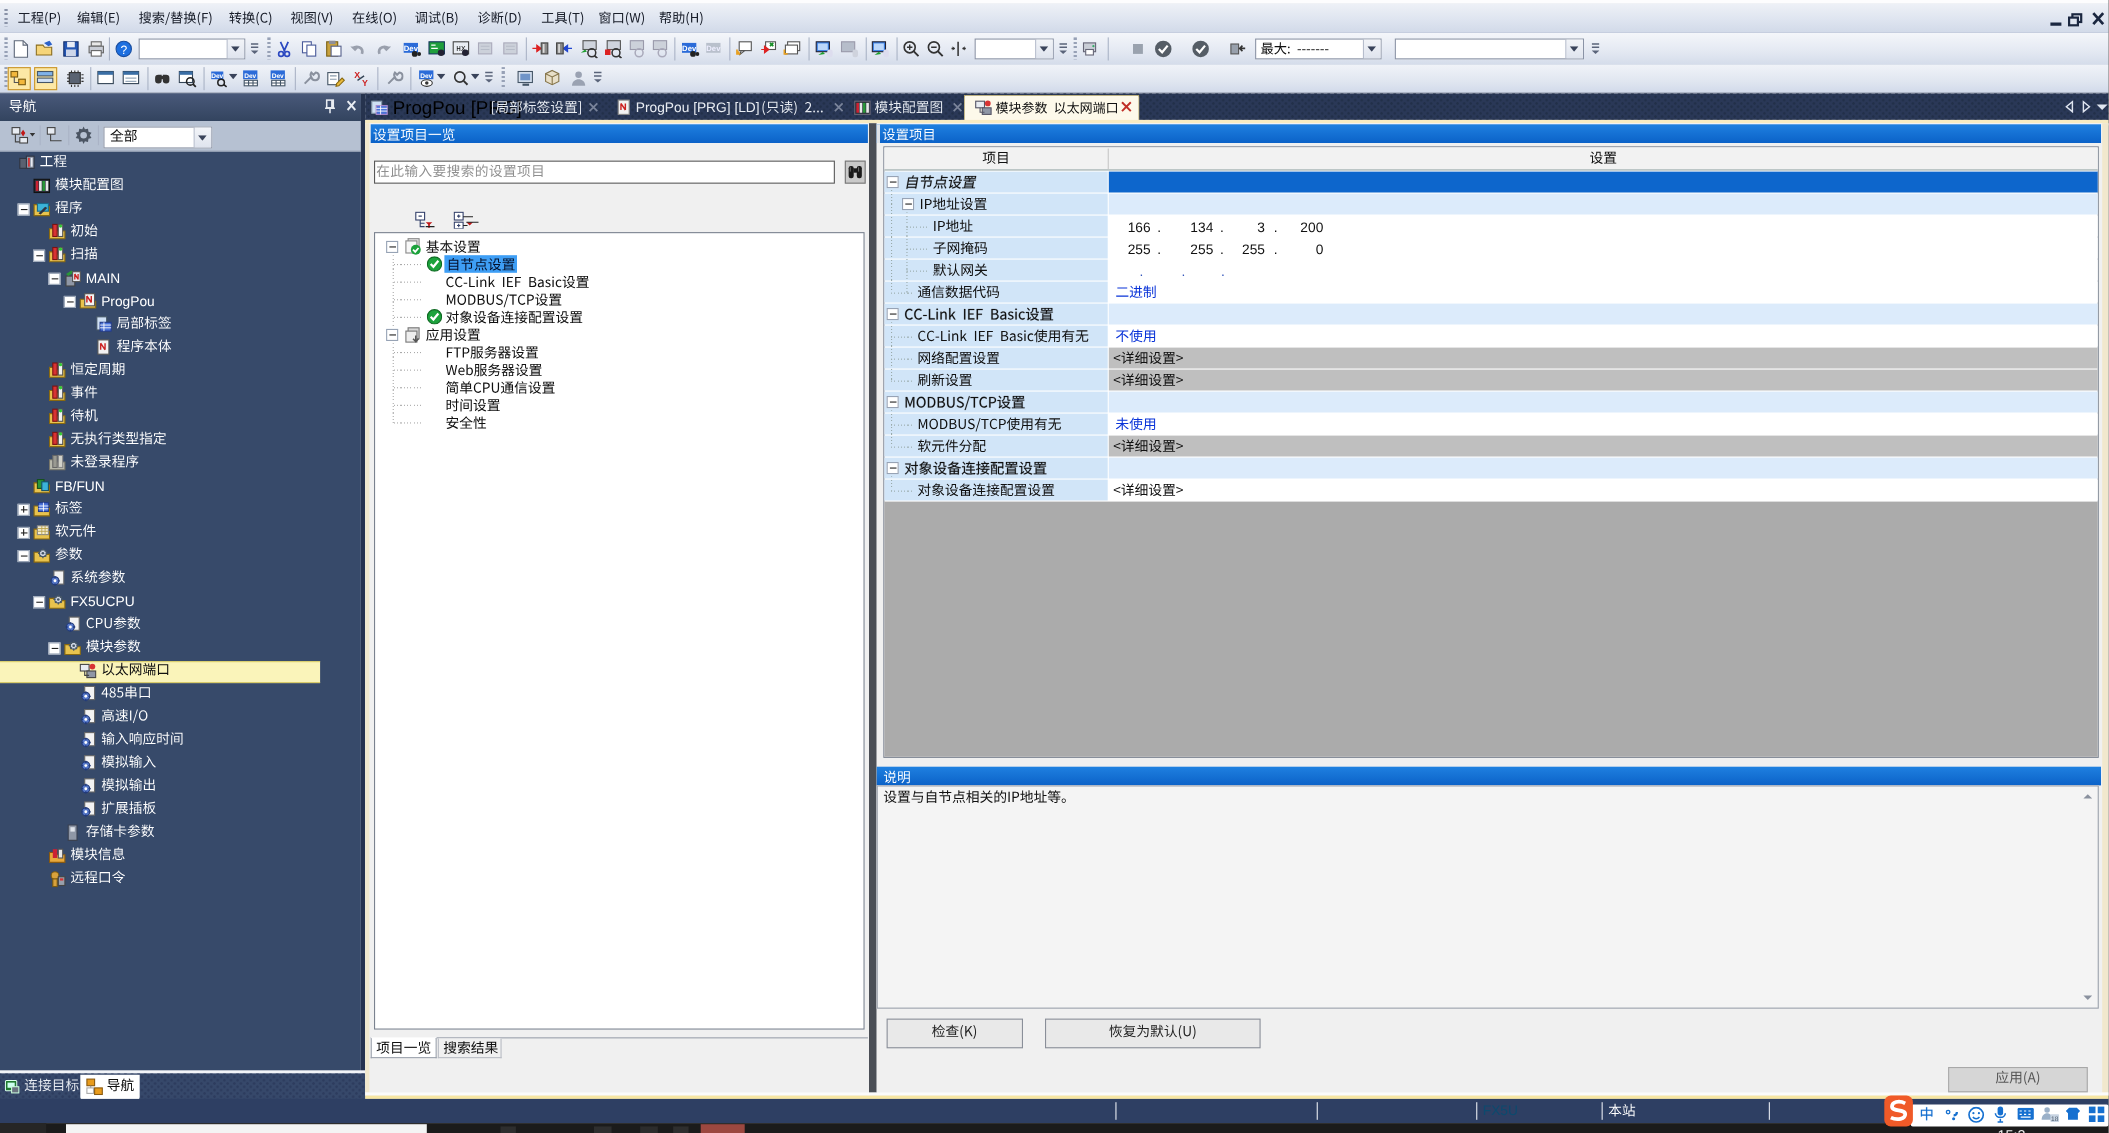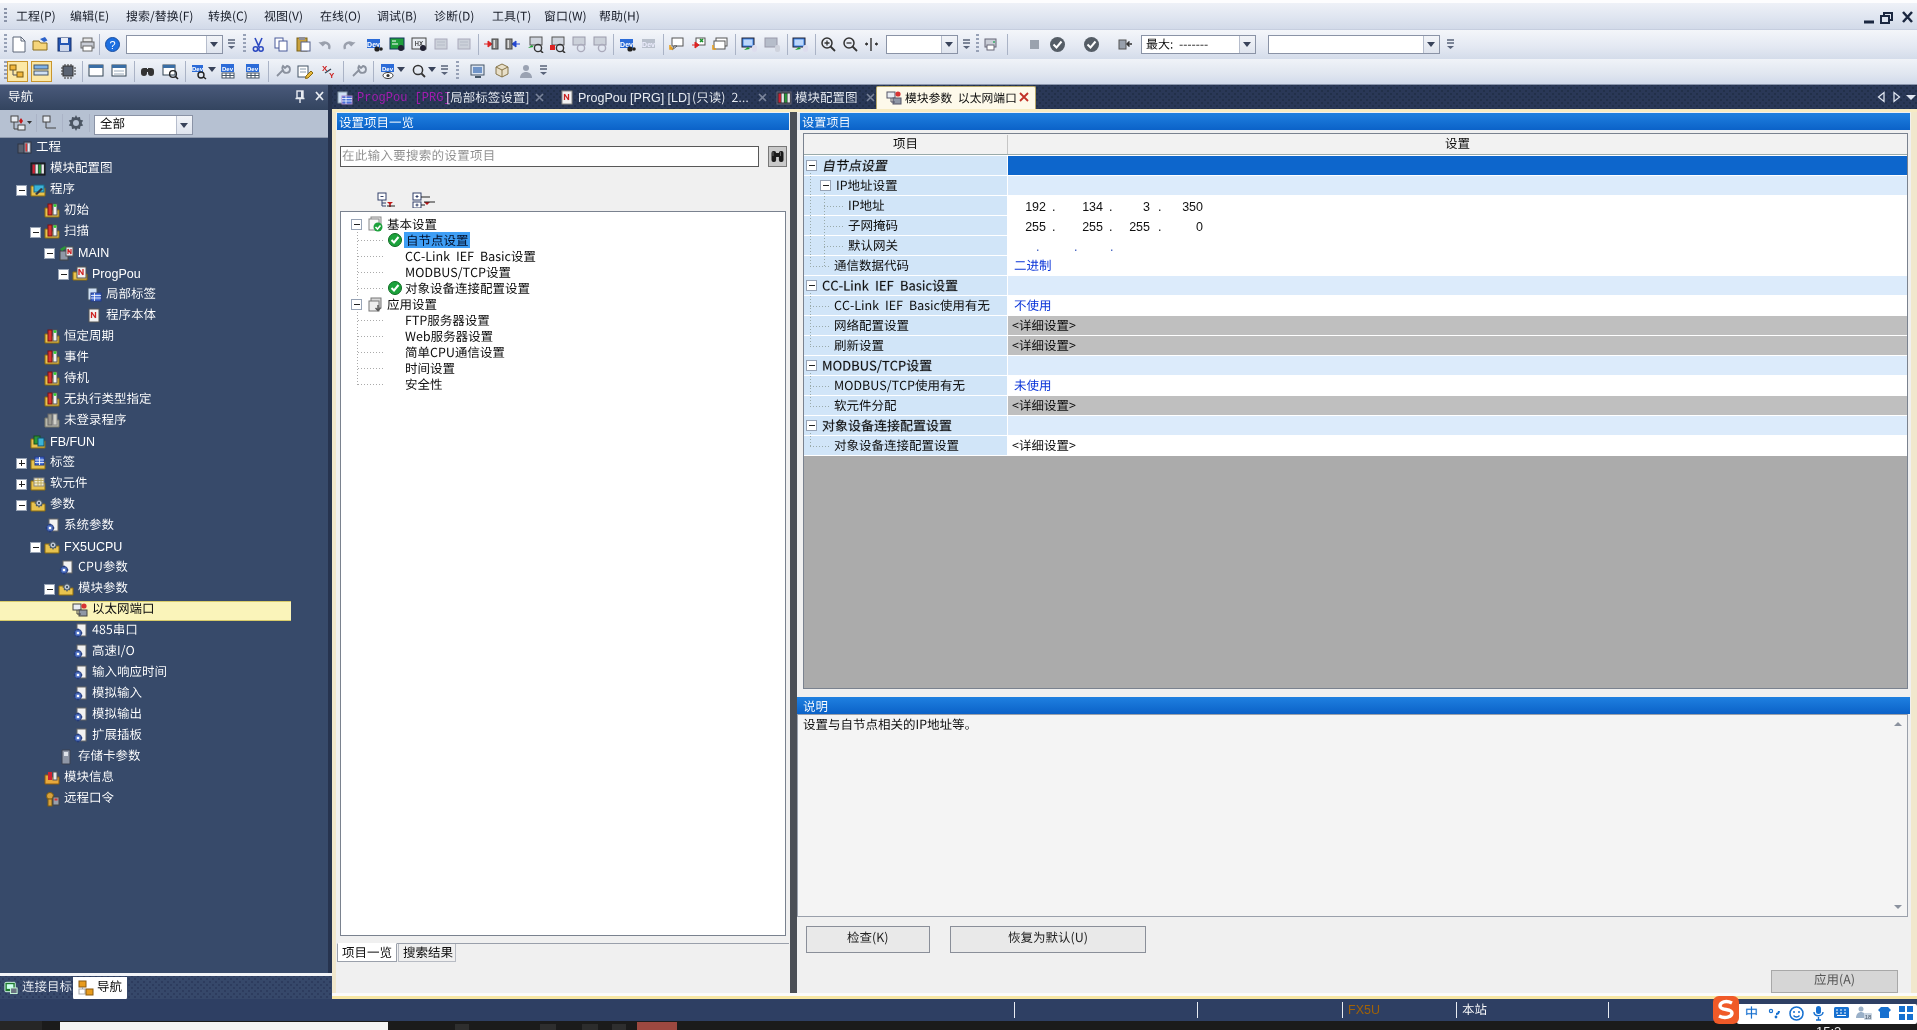--- a/index.html
+++ b/index.html
@@ -1162,21 +1162,21 @@
         <use href="#c5bfc" x="0"></use>
         <use href="#c822a" x="1000"></use>
       </g>
     </svg>
     <div style="position:absolute;left:332px;top:85px;width:1585px;height:23.5px;background:#2a3857;background-image:radial-gradient(#223049 1px,transparent 1.3px),radial-gradient(#223049 1px,transparent 1.3px);background-size:6px 6px;background-position:0 0,3px 3px;"></div>
     <svg style="position:absolute;left:337px;top:90px" width="16" height="16" viewBox="0 0 16 16">
       <rect x="1" y="2" width="9" height="11" fill="#cfe0f4" stroke="#89a"></rect>
       <rect x="5" y="6" width="10" height="8" fill="#4a72d8" stroke="#a8c"></rect>
       <path d="M5 8.5h10M5 11h10M9 6v8" stroke="#fff" stroke-width="0.8"></path>
     </svg>
-    <div style="position:absolute;left:357px;top:91px;font-size:12px;color:#a21caf;font-family:Liberation Mono, monospace;white-space:pre;line-height:15px;">ProgPou [PRG] </div>
+    <div style="position:absolute;left:357px;top:91px;font-size:17px;color:#000000;font-family:Liberation Sans, sans-serif;white-space:pre;line-height:15px;">ProgPou [PRG] </div>
     <svg style="position:absolute;left:446.0px;top:91.0px;overflow:visible" width="83.5" height="15.0" viewBox="0 -880 6676 1200">
       <g fill="#e8ecf2">
         <use href="#c5b" x="0"></use>
         <use href="#c5c40" x="338"></use>
         <use href="#c90e8" x="1338"></use>
         <use href="#c6807" x="2338"></use>
         <use href="#c7b7e" x="3338"></use>
         <use href="#c8bbe" x="4338"></use>
         <use href="#c7f6e" x="5338"></use>
         <use href="#c5d" x="6338"></use>
@@ -1555,27 +1555,27 @@
     <div style="position:absolute;left:804px;top:196px;width:203px;height:19px;background:#d1e5f8;"></div>
     <div style="position:absolute;left:1008px;top:196px;width:899px;height:19px;background:#fff;"></div>
     <svg style="position:absolute;left:848.0px;top:199.0px;overflow:visible" width="36.6" height="15.0" viewBox="0 -880 2926 1200">
       <g fill="#111">
         <use href="#c49" x="0"></use>
         <use href="#c50" x="293"></use>
         <use href="#c5730" x="926"></use>
         <use href="#c5740" x="1926"></use>
       </g>
     </svg>
-    <div style="position:absolute;left:1046px;top:199.5px;font-size:12.5px;color:#111;font-family:'Liberation Sans', sans-serif;white-space:pre;line-height:15px;transform:translateX(-100%);">192</div>
+    <div style="position:absolute;left:1046px;top:199.5px;font-size:12.5px;color:#111;font-family:'Liberation Sans', sans-serif;white-space:pre;line-height:15px;transform:translateX(-100%);">166</div>
     <div style="position:absolute;left:1052px;top:199.5px;font-size:12.5px;color:#111;font-family:'Liberation Sans', sans-serif;white-space:pre;line-height:15px;">.</div>
     <div style="position:absolute;left:1103px;top:199.5px;font-size:12.5px;color:#111;font-family:'Liberation Sans', sans-serif;white-space:pre;line-height:15px;transform:translateX(-100%);">134</div>
     <div style="position:absolute;left:1109px;top:199.5px;font-size:12.5px;color:#111;font-family:'Liberation Sans', sans-serif;white-space:pre;line-height:15px;">.</div>
     <div style="position:absolute;left:1150px;top:199.5px;font-size:12.5px;color:#111;font-family:'Liberation Sans', sans-serif;white-space:pre;line-height:15px;transform:translateX(-100%);">3</div>
     <div style="position:absolute;left:1158px;top:199.5px;font-size:12.5px;color:#111;font-family:'Liberation Sans', sans-serif;white-space:pre;line-height:15px;">.</div>
-    <div style="position:absolute;left:1203px;top:199.5px;font-size:12.5px;color:#111;font-family:'Liberation Sans', sans-serif;white-space:pre;line-height:15px;transform:translateX(-100%);">350</div>
+    <div style="position:absolute;left:1203px;top:199.5px;font-size:12.5px;color:#111;font-family:'Liberation Sans', sans-serif;white-space:pre;line-height:15px;transform:translateX(-100%);">200</div>
     <div style="position:absolute;left:804px;top:216px;width:203px;height:19px;background:#d1e5f8;"></div>
     <div style="position:absolute;left:1008px;top:216px;width:899px;height:19px;background:#fff;"></div>
     <svg style="position:absolute;left:848.0px;top:219.0px;overflow:visible" width="50.0" height="15.0" viewBox="0 -880 4000 1200">
       <g fill="#111">
         <use href="#c5b50" x="0"></use>
         <use href="#c7f51" x="1000"></use>
         <use href="#c63a9" x="2000"></use>
         <use href="#c7801" x="3000"></use>
       </g>
     </svg>
@@ -1910,21 +1910,21 @@
         <use href="#c41" x="2338"></use>
         <use href="#c29" x="2946"></use>
       </g>
     </svg>
     <div style="position:absolute;left:0px;top:999px;width:1917px;height:22px;background:#2e3f63;"></div>
     <div style="position:absolute;left:1014px;top:1002px;width:1px;height:16px;background:#e8ecf2;"></div>
     <div style="position:absolute;left:1197px;top:1002px;width:1px;height:16px;background:#e8ecf2;"></div>
     <div style="position:absolute;left:1342px;top:1002px;width:1px;height:16px;background:#e8ecf2;"></div>
     <div style="position:absolute;left:1456px;top:1002px;width:1px;height:16px;background:#e8ecf2;"></div>
     <div style="position:absolute;left:1608px;top:1002px;width:1px;height:16px;background:#e8ecf2;"></div>
-    <div style="position:absolute;left:1348px;top:1003px;font-size:12.5px;color:#a16207;font-family:'Liberation Sans', sans-serif;white-space:pre;line-height:15px;">FX5U</div>
+    <div style="position:absolute;left:1348px;top:1003px;font-size:12.5px;color:#0c4a6e;font-family:'Liberation Sans', sans-serif;white-space:pre;line-height:15px;">FX5U</div>
     <svg style="position:absolute;left:1462.0px;top:1003.0px;overflow:visible" width="25.0" height="15.0" viewBox="0 -880 2000 1200">
       <g fill="#fff">
         <use href="#c672c" x="0"></use>
         <use href="#c7ad9" x="1000"></use>
       </g>
     </svg>
     <div style="position:absolute;left:0px;top:1021px;width:1917px;height:9px;background:#1b1b1b;"></div>
     <div style="position:absolute;left:0px;top:1021px;width:42px;height:9px;background:#262626;"></div>
     <div style="position:absolute;left:60px;top:1022px;width:328px;height:8px;background:#f4f4f4;"></div>
     <div style="position:absolute;left:455px;top:1024px;width:14px;height:6px;background:#2e2e2e;"></div>

